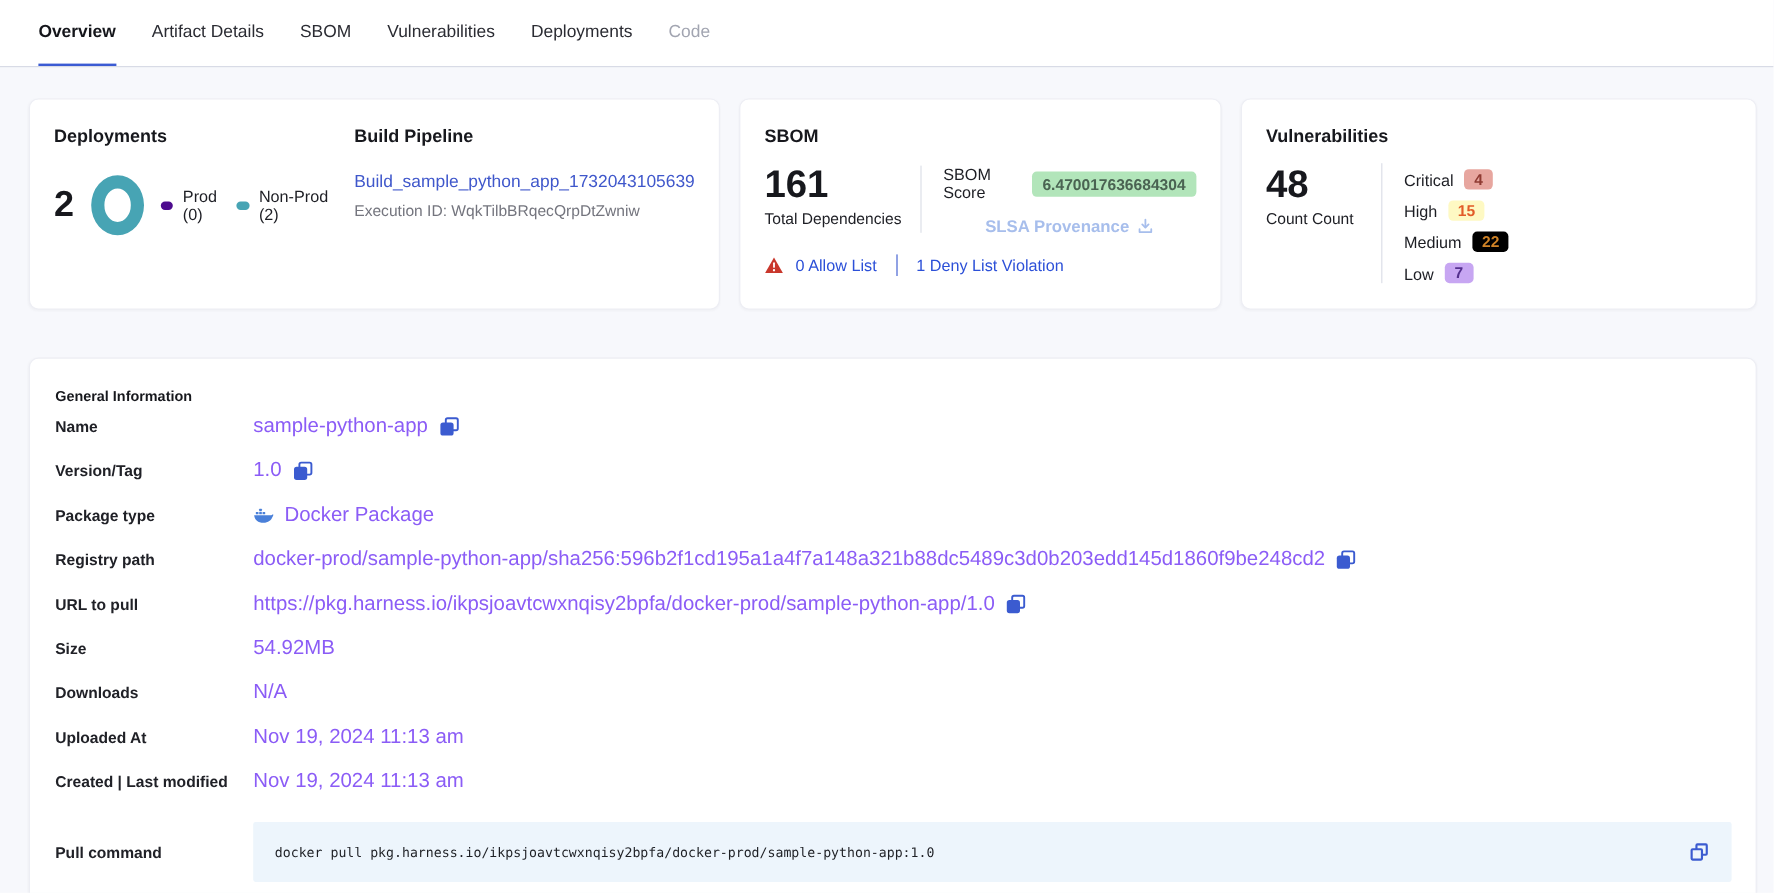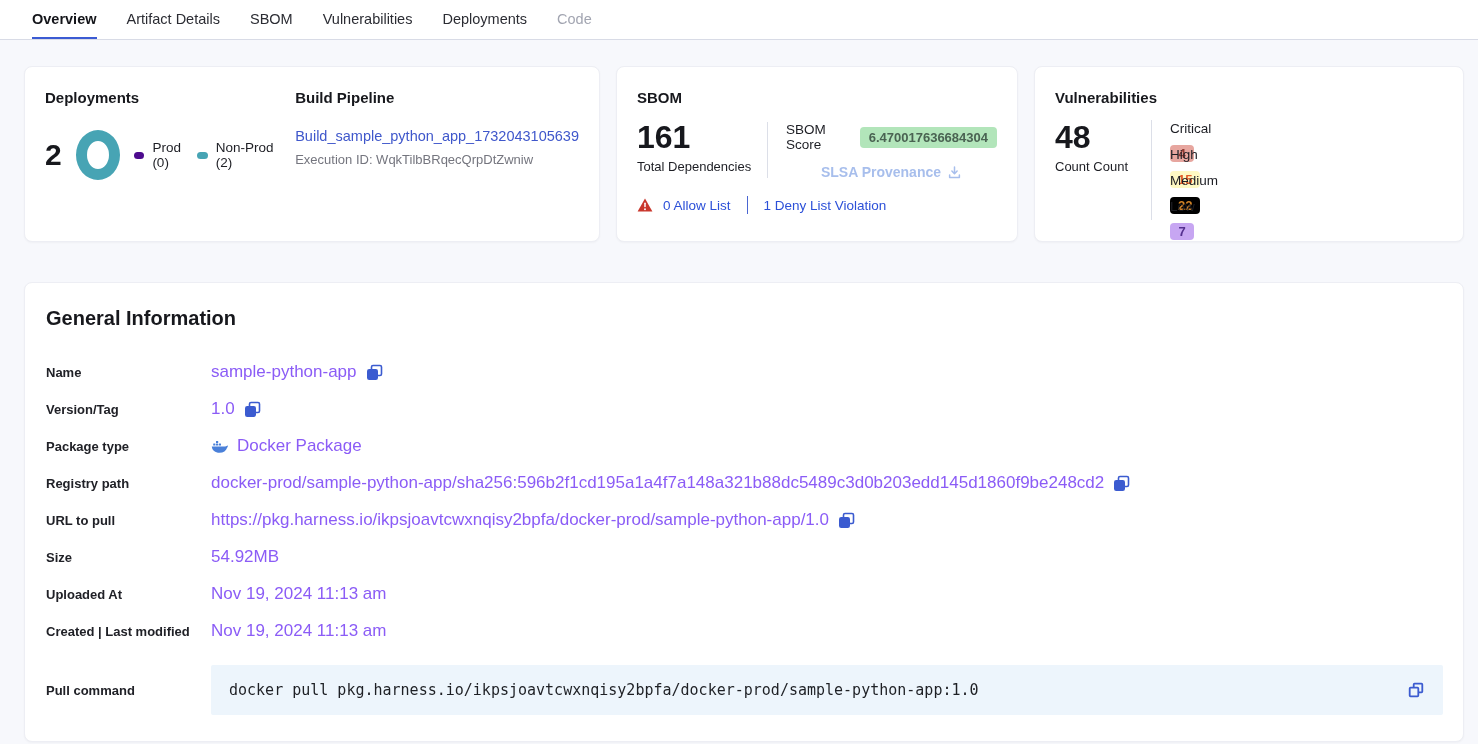--- a/index.html
+++ b/index.html
@@ -5,21 +5,21 @@
   * { margin:0; padding:0; box-sizing:border-box; }
   html,body { width:1478px; height:744px; }
   body {
     font-family: "Liberation Sans", sans-serif;
     background:#f7f8fc;
     color:#1c1d21;
     overflow:hidden;
   }
   
   .tabbar {
-    height:40px; background:#ffffff; border-bottom:1px solid #d8dbe6;
+    height:56px; background:#ffffff; border-bottom:1px solid #d8dbe6;
     display:flex; align-items:stretch; padding-left:32px; gap:30px;
   }
   .tab {
     display:flex; align-items:center; font-size:14.5px; color:#2b2c33;
     border-bottom:2.5px solid transparent; cursor:pointer; white-space:nowrap;
   }
   .tab.active { font-weight:700; color:#14151a; border-bottom-color:#3b5bd3; }
   .tab.disabled { color:#a2a5b1; }
   
   .content { padding:26px 14px 0 24px; }
@@ -65,39 +65,39 @@
   .slsa-link { font-size:14px; font-weight:600; color:#a7beec; cursor:pointer; }
   .sbom-bottom { display:flex; align-items:center; margin-top:16px; gap:10px; }
   .sbom-link { font-size:13.5px; color:#2c50d8; cursor:pointer; }
   .sbom-bottom .sep { width:1px; height:18px; background:#4a66d2; margin:0 6px; }
   
   .card-vuln { width:430px; height:176px; padding:22px 20px; }
   .vuln-mid { display:flex; margin-top:14px; }
   .vuln-left { width:96px; }
   .vuln-vdivider { width:1px; background:#dcdfe8; margin-right:18px; }
   .sev-list { display:flex; flex-direction:column; gap:5px; padding-top:1px; }
-  .sev-row { display:flex; align-items:flex-start; gap:9px; height:21px;flex-direction:column; }
+  .sev-row { display:flex; align-items:flex-end; gap:9px; height:21px; }
   .sev-label { font-size:13.5px; color:#1d1e24; }
   .sev-badge {
     font-size:13px; font-weight:600; padding:1px 8px; border-radius:4px;
     min-width:24px; text-align:center;
   }
   
   .card-general { width:1440px; min-height:444px; padding:24px 20px 26px 21px; }
-  .gi-title { font-size:20px; font-weight:700; color:#17181d; margin-bottom:32px; }
+  .gi-title { font-size:12px; font-weight:700; color:#17181d; margin-bottom:8px; }
   .gi-row { display:flex; align-items:center; margin-bottom:17px; min-height:19px; }
   .gi-label { width:165px; font-size:13px; font-weight:700; color:#202127; flex-shrink:0; }
   .gi-value { font-size:17px; color:#8b5cf6; display:flex; align-items:center; gap:9px; }
   .copy-btn { cursor:pointer; display:inline-flex; align-items:center; }
   .pull-row { display:flex; align-items:center; margin-top:24px; }
   .pull-box {
     flex:1; background:#edf5fc; border-radius:2px; padding:16px 18px;
     display:flex; align-items:center; justify-content:space-between;
   }
-  .pull-cmd { font-family:"DejaVu Sans Mono","Liberation Mono",monospace; font-size:15px; color:#1e2025; }
+  .pull-cmd { font-family:"DejaVu Sans Mono","Liberation Mono",monospace; font-size:11px; color:#1e2025; }
   .icon { display:inline-flex; }
 </style>
 </head>
 <body>
 
 <div class="tabbar">
   <div class="tab active">Overview</div>
   <div class="tab">Artifact Details</div>
   <div class="tab">SBOM</div>
   <div class="tab">Vulnerabilities</div>
@@ -274,20 +274,26 @@
       </div>
     </div>
 
     <div class="gi-row">
       <div class="gi-label">Size</div>
       <div class="gi-value">
           <span>54.92MB</span>
         </div>
     </div>
 
+    <div class="gi-row">
+      <div class="gi-label">Downloads</div>
+      <div class="gi-value">
+          <span>N/A</span>
+        </div>
+    </div>
 
     <div class="gi-row">
       <div class="gi-label">Uploaded At</div>
       <div class="gi-value">
           <span>Nov 19, 2024 11:13 am</span>
         </div>
     </div>
 
     <div class="gi-row">
       <div class="gi-label">Created | Last modified</div>

